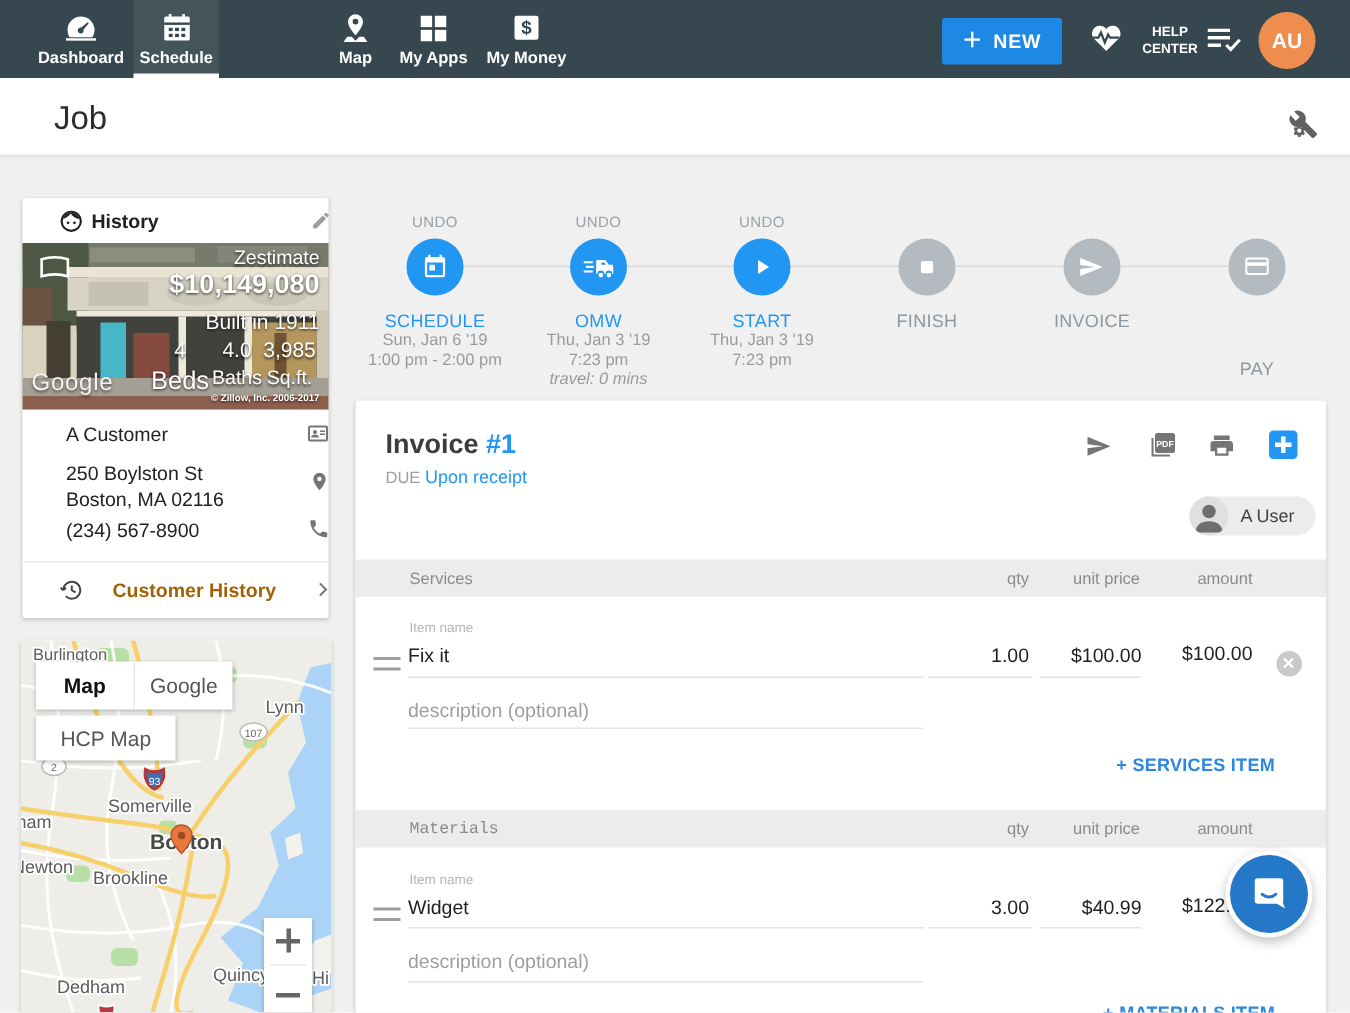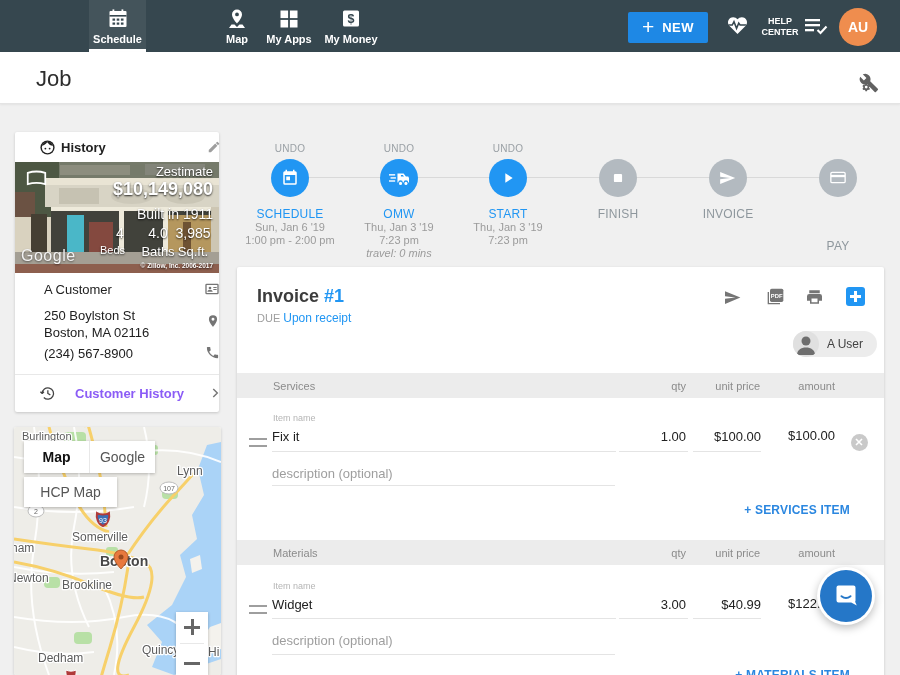--- a/index.html
+++ b/index.html
@@ -70,20 +70,27 @@
 .draghandle div { height:2px; background:#9e9e9e; margin-bottom:5px; }
 
 
 #chat { position:absolute; left:817px; top:567px; width:58px; height:58px; border-radius:50%; background:#fff; box-shadow:0 3px 8px rgba(0,0,0,0.25); }
 #chat .inner { position:absolute; left:3px; top:3px; width:52px; height:52px; border-radius:50%; background:#2577c8; }
 </style>
 </head>
 <body>
 
 <div id="nav">
+  <div class="navitem" style="left:24px;width:60px;">
+    <svg width="24" height="22" viewBox="0 0 24 22">
+        <path fill="#fff" d="M12 3a9 9 0 0 0-9 9c0 2 .6 3.5 1.4 4.8h15.2A9 9 0 0 0 12 3zm5.2 4.5-3.5 4.2a2 2 0 1 1-1.5-1.3l4.2-3.6z"></path>
+        <rect x="2" y="17.5" width="20" height="1.6" fill="#fff"></rect>
+      </svg>
+    <div class="nlabel">Dashboard</div>
+  </div>
   <div class="navitem navsel" style="left:89px;width:57px;">
     <svg width="21" height="22" viewBox="0 0 21 22">
         <rect x="2" y="3" width="17" height="16" rx="1" fill="#fff"></rect>
         <rect x="2" y="7" width="17" height="1.6" fill="#36474f"></rect>
         <g fill="#36474f">
           <rect x="5" y="10.5" width="2.6" height="2.2"></rect>
           <rect x="9.2" y="10.5" width="2.6" height="2.2"></rect>
           <rect x="13.4" y="10.5" width="2.6" height="2.2"></rect>
           <rect x="5" y="14.5" width="2.6" height="2.2"></rect>
           <rect x="9.2" y="14.5" width="2.6" height="2.2"></rect>
@@ -205,21 +212,21 @@
     <svg class="abs" style="left:11px;top:8px;" width="21" height="17" viewBox="0 0 24 18">
         <path fill="none" stroke="#fff" stroke-width="2" d="M2 2.5c6-1.8 14-1.8 20 0v13c-6-1.8-14-1.8-20 0z"></path>
       </svg>
 
     <div class="ovl" style="top:2px;font-size:13px;">Zestimate</div>
     <div class="ovl" style="top:17px;font-size:18px;font-weight:bold;">$10,149,080</div>
     <div class="ovl" style="top:44px;font-size:14px;">Built in 1911</div>
     <div class="ovl" style="left:85px;width:40px;top:63px;font-size:14px;text-align:center;right:auto;">4</div>
     <div class="ovl" style="left:121px;width:44px;top:63px;font-size:14px;text-align:center;right:auto;">4.0</div>
     <div class="ovl" style="left:153px;width:50px;top:63px;font-size:14px;text-align:center;right:auto;">3,985</div>
-    <div class="ovl" style="left:85px;width:40px;top:82px;font-size:11px;text-align:left;right:auto;">Beds</div>
+    <div class="ovl" style="left:85px;width:40px;top:82px;font-size:17px;text-align:center;right:auto;">Beds</div>
     <div class="ovl" style="left:121px;width:44px;top:82px;font-size:13px;text-align:center;right:auto;">Baths</div>
     <div class="ovl" style="left:153px;width:50px;top:82px;font-size:13px;text-align:center;right:auto;">Sq.ft.</div>
     <div class="abs" style="left:6px;top:85px;font-size:16px;color:#f2f2f2;letter-spacing:0.5px;text-shadow:0 1px 2px rgba(0,0,0,0.5);">Google</div>
     <div class="ovl" style="top:100px;font-size:6.5px;font-weight:bold;">© Zillow, Inc. 2006-2017</div>
   </div>
   <div id="custinfo">
     <div class="line" style="top:9px;">A Customer</div>
     <svg class="abs" style="left:189px;top:8px;" width="16" height="16" viewBox="0 0 24 24">
         <path fill="#757575" d="M20 4H4a2 2 0 0 0-2 2v12a2 2 0 0 0 2 2h16a2 2 0 0 0 2-2V6a2 2 0 0 0-2-2zm0 14H4V6h16v12z"></path>
         <circle cx="9" cy="10.5" r="2" fill="#757575"></circle>
@@ -233,21 +240,21 @@
       </svg>
     <div class="line" style="top:73px;">(234) 567-8900</div>
     <svg class="abs" style="left:190px;top:72px;" width="15" height="15" viewBox="0 0 24 24">
         <path fill="#757575" d="M6.6 10.8a15 15 0 0 0 6.6 6.6l2.2-2.2c.3-.3.7-.4 1-.2 1.1.4 2.3.6 3.6.6.6 0 1 .4 1 1V20c0 .6-.4 1-1 1A17 17 0 0 1 3 4c0-.6.4-1 1-1h3.5c.6 0 1 .4 1 1 0 1.2.2 2.4.6 3.6.1.3 0 .7-.2 1l-2.3 2.2z"></path>
       </svg>
     <div class="abs" style="left:0;top:101px;width:204px;height:1px;background:#e8e8e8;"></div>
     <svg class="abs" style="left:24px;top:112px;" width="17" height="17" viewBox="0 0 24 24">
         <path fill="none" stroke="#424242" stroke-width="1.8" d="M4.5 12a8 8 0 1 1 2.3 5.6M4.5 12 2 9.5M4.5 12 7 9.5"></path>
         <path fill="none" stroke="#424242" stroke-width="1.8" d="M12.5 7.5V12l3.5 2"></path>
       </svg>
-    <div class="abs" style="left:60px;top:113px;font-size:13px;font-weight:bold;color:#8b5cf6;">Customer History</div>
+    <div class="abs" style="left:60px;top:113px;font-size:13px;font-weight:bold;color:#a16207;">Customer History</div>
     <svg class="abs" style="left:193px;top:112px;" width="14" height="16" viewBox="0 0 24 24">
         <path fill="none" stroke="#757575" stroke-width="2.4" d="m9 5 7 7-7 7"></path>
       </svg>
   </div>
 </div>
 
 <div class="card" id="mapcard">
   <svg width="207" height="248" viewBox="0 0 207 248">
     <rect width="207" height="248" fill="#eeede8"></rect>
 
@@ -429,21 +436,21 @@
   <div class="abs" style="left:614px;top:167px;width:17px;height:17px;border-radius:50%;background:#c9c9c9;">
     <svg width="8" height="8" viewBox="0 0 8 8" style="margin:4px;">
         <path stroke="#fff" stroke-width="1.6" d="M1 1l6 6M7 1L1 7"></path>
       </svg>
   </div>
   <div class="placeholder" style="left:35px;top:199px;">description (optional)</div>
   <div class="fieldline" style="left:35px;top:218px;width:343px;"></div>
   <div class="addlink" style="right:34px;top:236px;">+ SERVICES ITEM</div>
 
   <div class="secband" style="top:273px;">
-    <div class="sb" style="left:36px;">Materials</div>
+    <div class="sb" style="left:36px;font-family:Liberation Mono, monospace;">Materials</div>
     <div class="sb" style="left:414px;width:35px;text-align:right;">qty</div>
     <div class="sb" style="left:463px;width:60px;text-align:right;">unit price</div>
     <div class="sb" style="left:540px;width:58px;text-align:right;">amount</div>
   </div>
   <div class="draghandle" style="left:12px;top:338px;">
       <div></div>
       <div></div>
     </div>
   <div class="itemlabel" style="left:36px;top:314px;">Item name</div>
   <div class="itemtext" style="left:35px;top:330px;">Widget</div>

